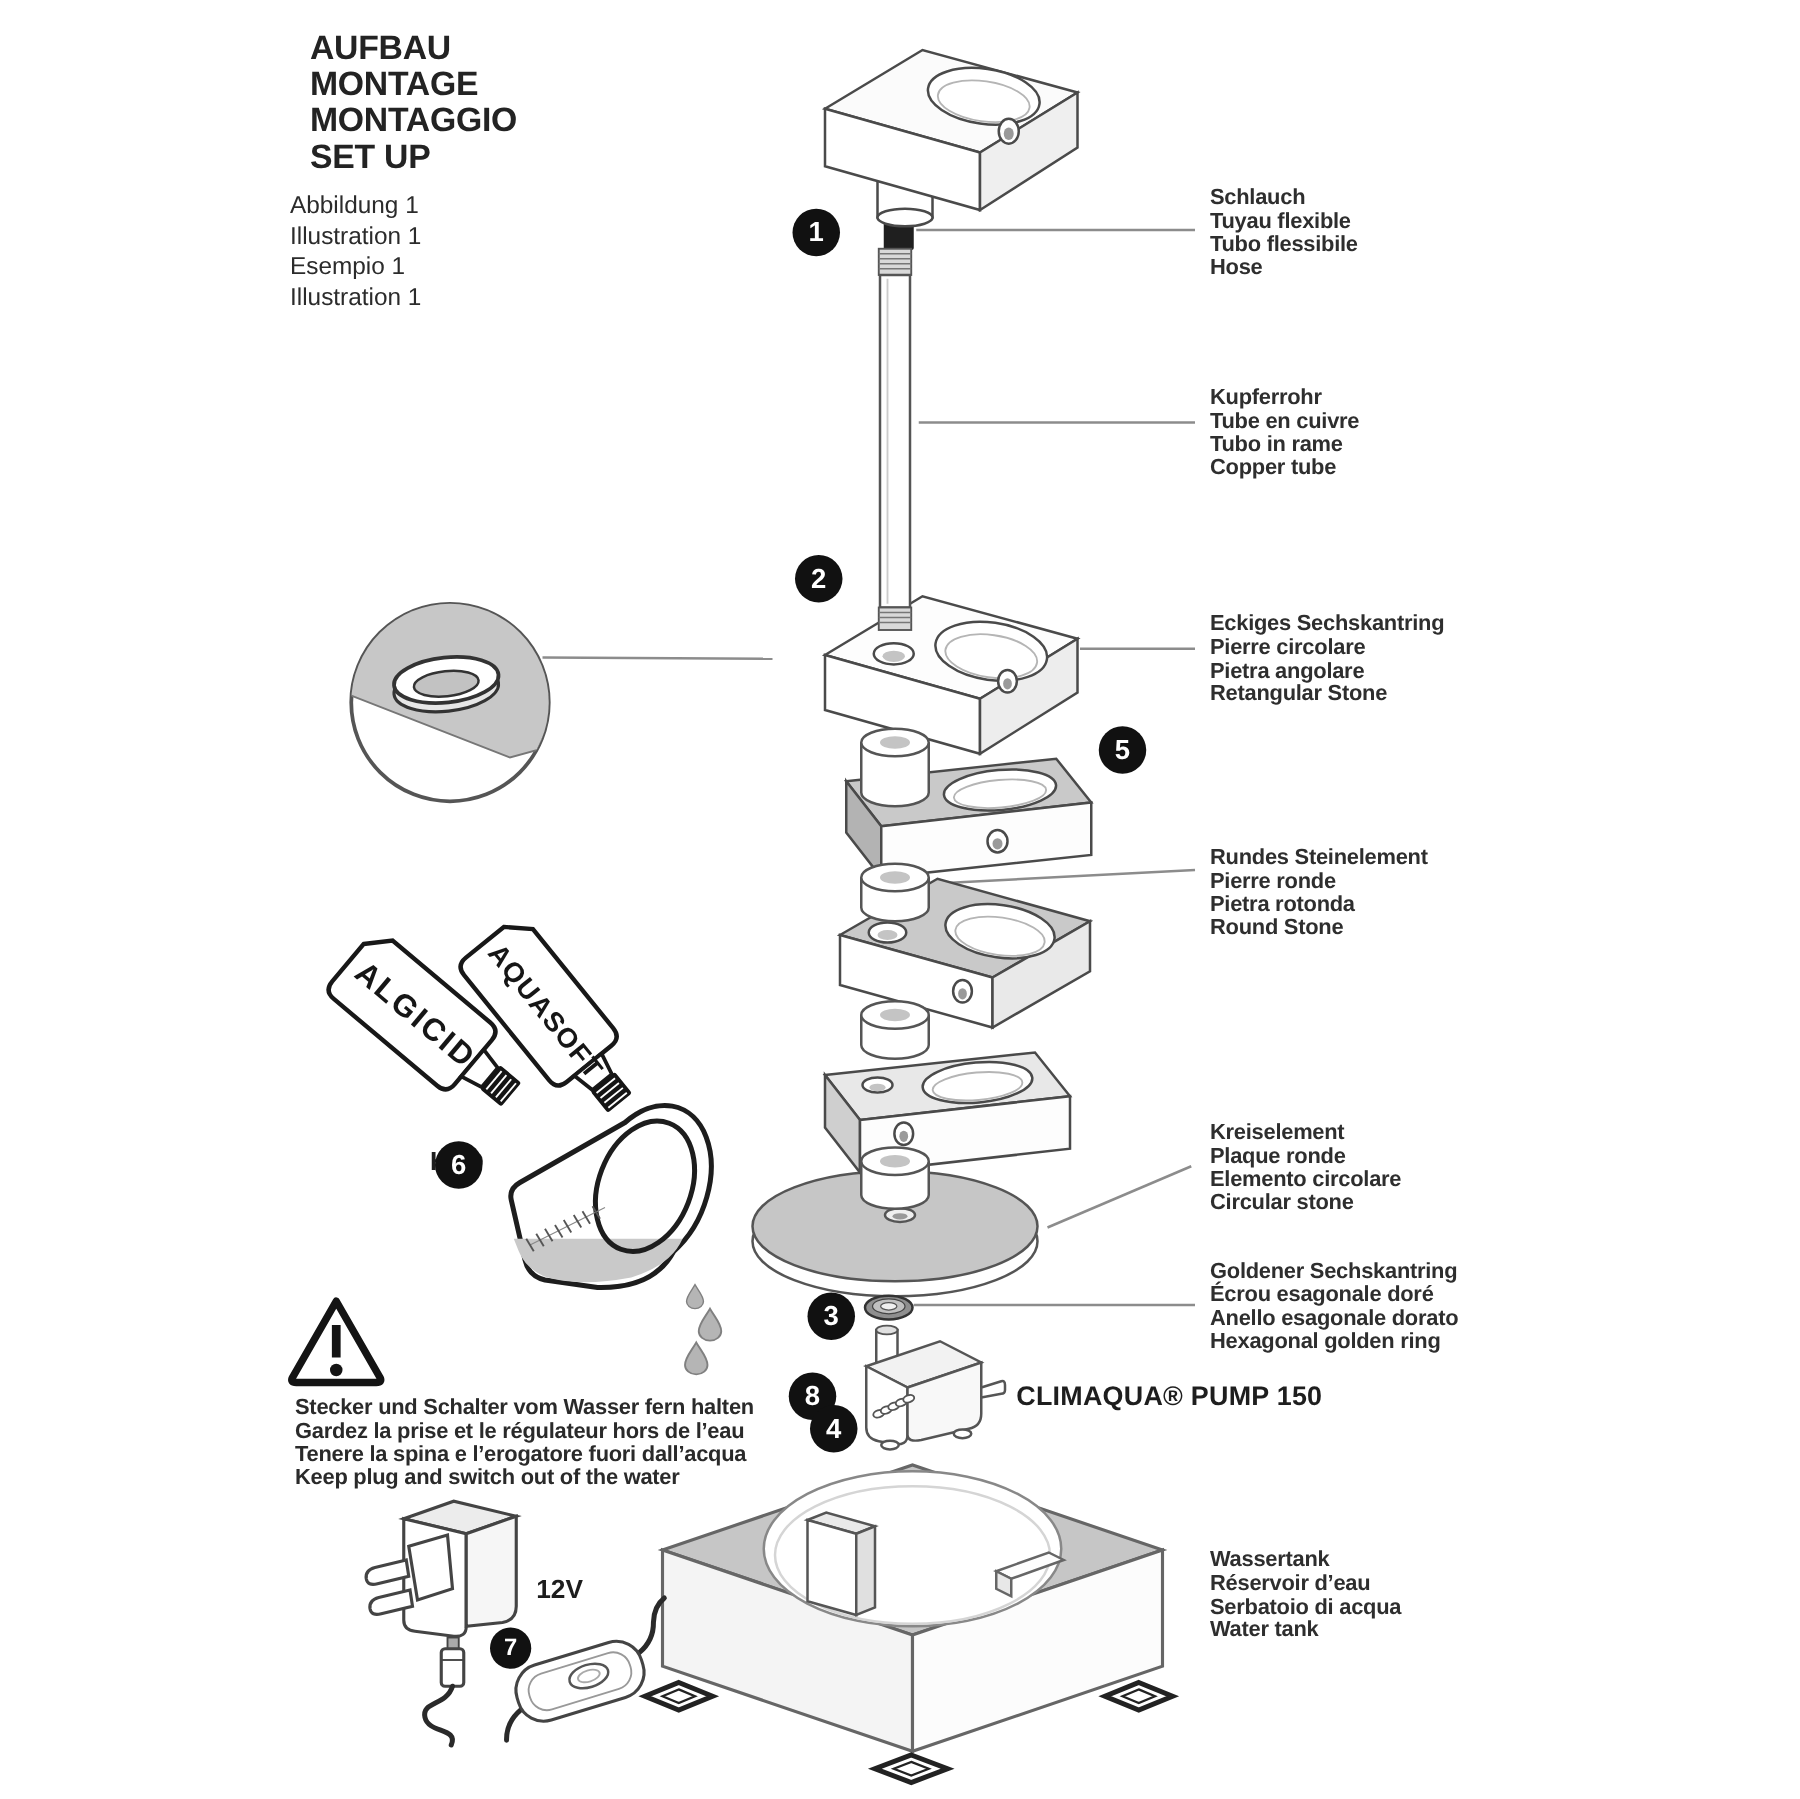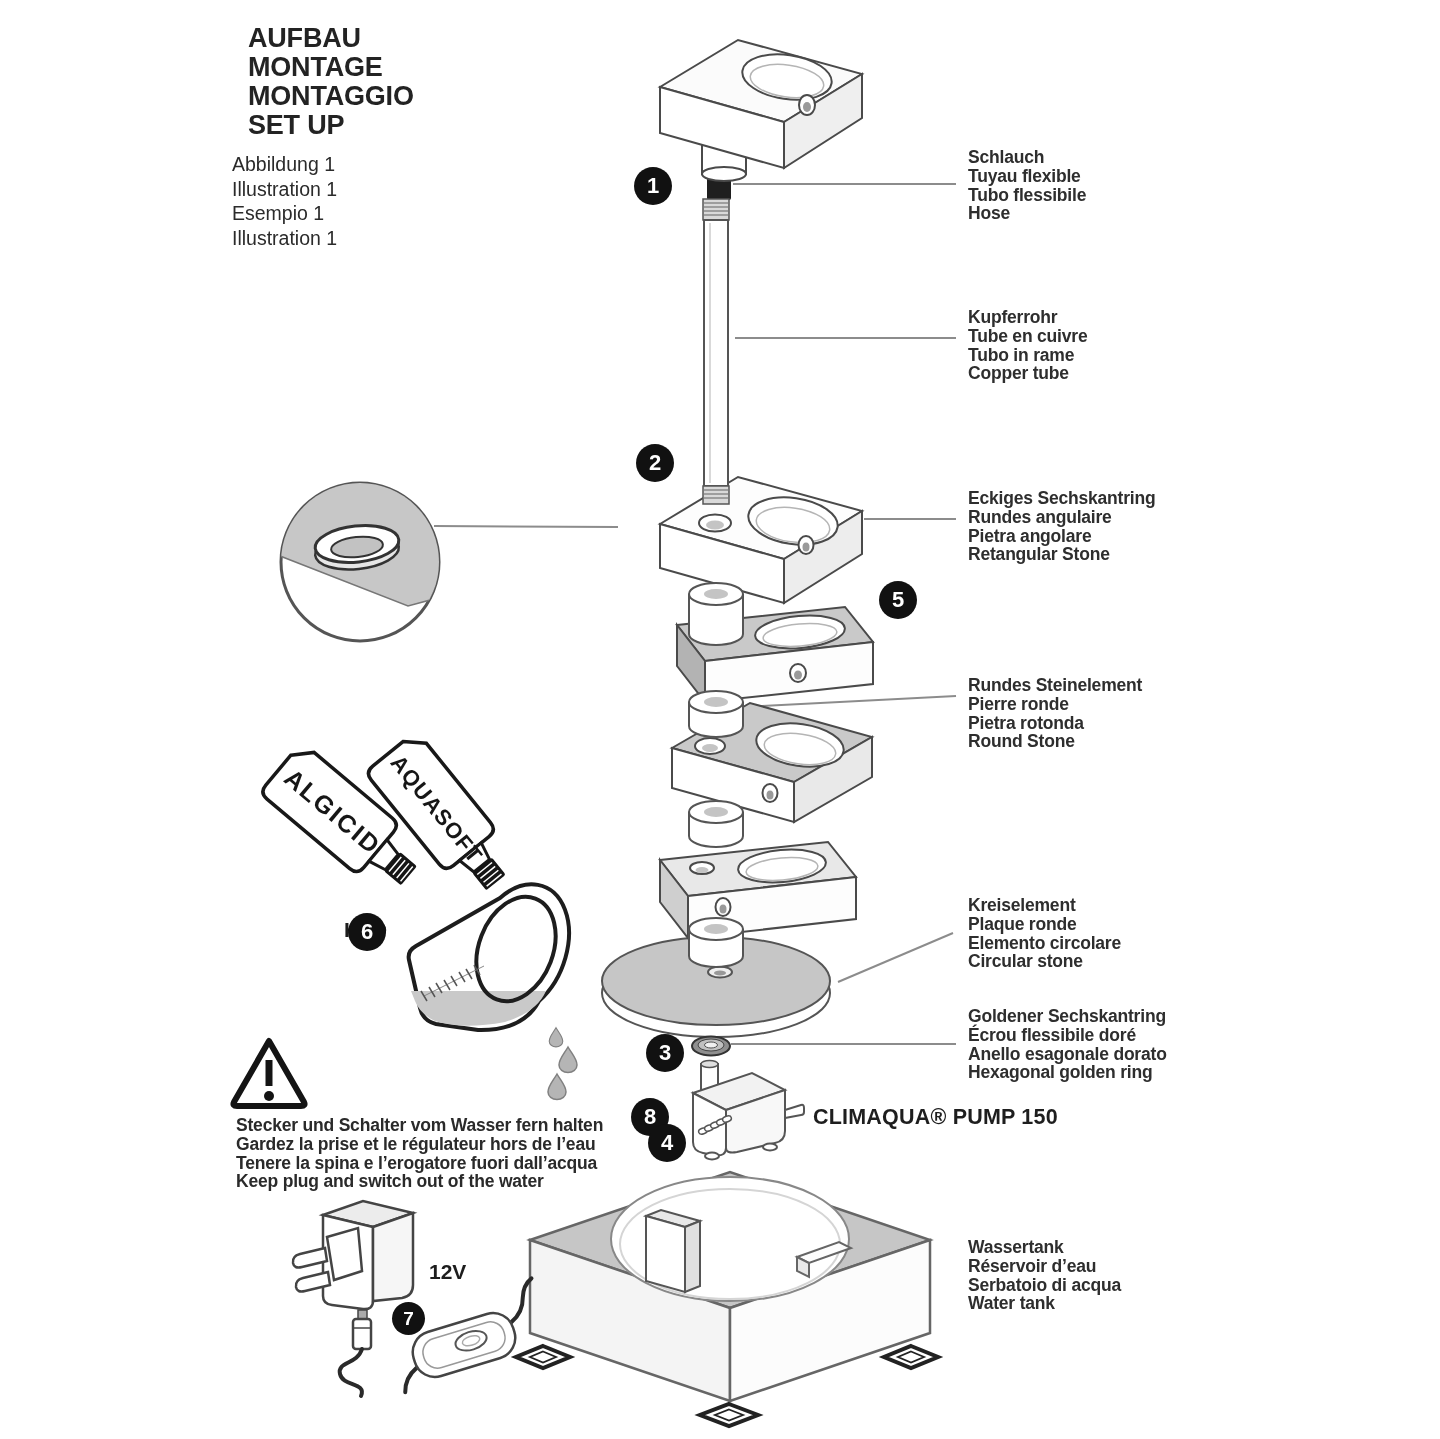--- a/index.html
+++ b/index.html
@@ -325,42 +325,42 @@
 
 <div class="abs callout co-hose">
   <div>Schlauch</div>
   <div>Tuyau flexible</div>
   <div>Tubo flessibile</div>
   <div>Hose</div>
 </div>
 
 <div class="abs callout co-eck">
   <div>Eckiges Sechskantring</div>
-  <div>Rundes angulaire</div>
+  <div>Pierre circolare</div>
   <div>Pietra angolare</div>
   <div>Retangular Stone</div>
 </div>
 
 <div class="abs callout co-kreis">
   <div>Kreiselement</div>
   <div>Plaque ronde</div>
   <div>Elemento circolare</div>
   <div>Circular stone</div>
 </div>
 
 <div class="abs callout co-rund">
   <div>Rundes Steinelement</div>
   <div>Pierre ronde</div>
   <div>Pietra rotonda</div>
   <div>Round Stone</div>
 </div>
 
 <div class="abs callout co-hex">
   <div>Goldener Sechskantring</div>
-  <div>Écrou flessibile doré</div>
+  <div>Écrou esagonale doré</div>
   <div>Anello esagonale dorato</div>
   <div>Hexagonal golden ring</div>
 </div>
 
 <div class="abs callout co-tank">
   <div>Wassertank</div>
   <div>Réservoir d’eau</div>
   <div>Serbatoio di acqua</div>
   <div>Water tank</div>
 </div>

